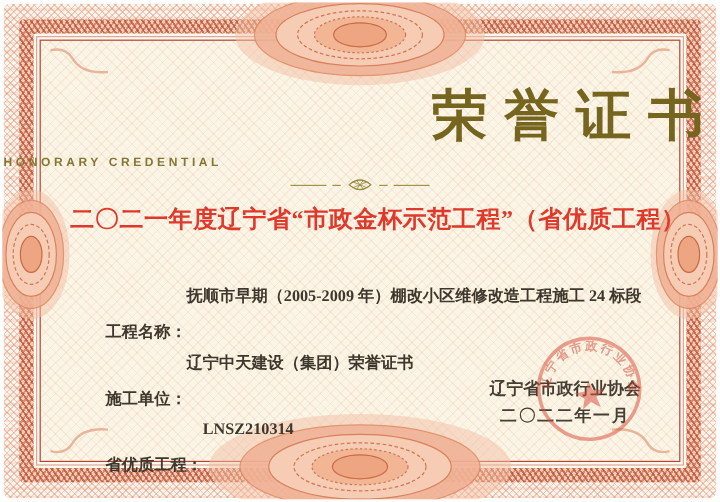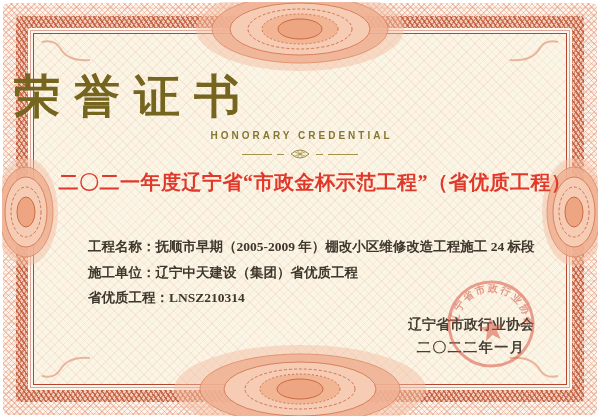--- a/index.html
+++ b/index.html
@@ -30,42 +30,42 @@
       repeating-linear-gradient(45deg, rgba(226,164,138,.16) 0 1px, transparent 1px 6px),
       repeating-linear-gradient(135deg, rgba(226,164,138,.16) 0 1px, transparent 1px 6px);
     border:1.5px solid #b8432f;
     outline:1px solid rgba(184,67,47,.45);
     outline-offset:2px;
   }
   .med{position:absolute;}
   .swirl{position:absolute;opacity:.75;}
   
   .title{
-    position:absolute;top:72px;left:0;right:0;text-align:left;
+    position:absolute;top:72px;left:0;right:0;text-align:right;
     font-size:46px;font-weight:700;color:#76651e;
     letter-spacing:14px;text-indent:14px;line-height:1.1;white-space:nowrap;
   }
   .subtitle{
-    position:absolute;top:130px;left:0;right:0;text-align:center;
+    position:absolute;top:130px;left:0;right:0;text-align:left;
     font-family:"Liberation Sans","DejaVu Sans",sans-serif;
     font-size:10px;font-weight:700;color:#857631;letter-spacing:3px;text-indent:3px;white-space:nowrap;
   }
   .divider{position:absolute;top:148px;left:0;right:0;display:flex;align-items:center;justify-content:center;gap:5px;}
   .dline{width:30px;height:1px;background:#a3924a;}
   .ddash{width:7px;height:1px;background:#a3924a;}
   .award{
     position:absolute;top:169px;left:0;right:0;text-align:center;
     font-size:20px;font-weight:700;color:#e0382a;white-space:nowrap;letter-spacing:.5px;margin-left:30px;
   }
   .fields{
     position:absolute;left:88px;top:234px;width:478px;
     font-size:13.5px;font-weight:600;color:#3e372c;line-height:25.5px;
   }
   .frow{display:flex;align-items:flex-start;}
-  .flabel{flex:0 0 61px;white-space:nowrap;}
+  .flabel{flex:0 0 61px;white-space:nowrap;margin-top:30px;}
   .fval{white-space:nowrap;}
   .sig{
     position:absolute;top:313px;right:66px;text-align:center;
     font-size:14px;font-weight:600;color:#453e33;line-height:23px;
   }
   .sig .sigdate{letter-spacing:1.5px;}
   .seal{position:absolute;left:445px;top:278px;}
 </style>
 </head>
 <body>
@@ -139,21 +139,21 @@
 
   <div class="fields">
     <div class="frow">
       <span class="flabel">工程名称：</span>
       <span class="fval">
         <span>抚顺市早期（2005-2009 年）棚改小区维修改造工程施工 24 标段</span><br>
       </span>
     </div>
     <div class="frow">
       <span class="flabel">施工单位：</span>
-      <span class="fval">辽宁中天建设（集团）省优质工程</span>
+      <span class="fval">辽宁中天建设（集团）荣誉证书</span>
     </div>
     <div class="frow">
       <span class="flabel">省优质工程：</span>
       <span class="fval">LNSZ210314</span>
     </div>
   </div>
 
   <div class="sig">
     <div>辽宁省市政行业协会</div>
     <div class="sigdate">二〇二二年一月</div>

